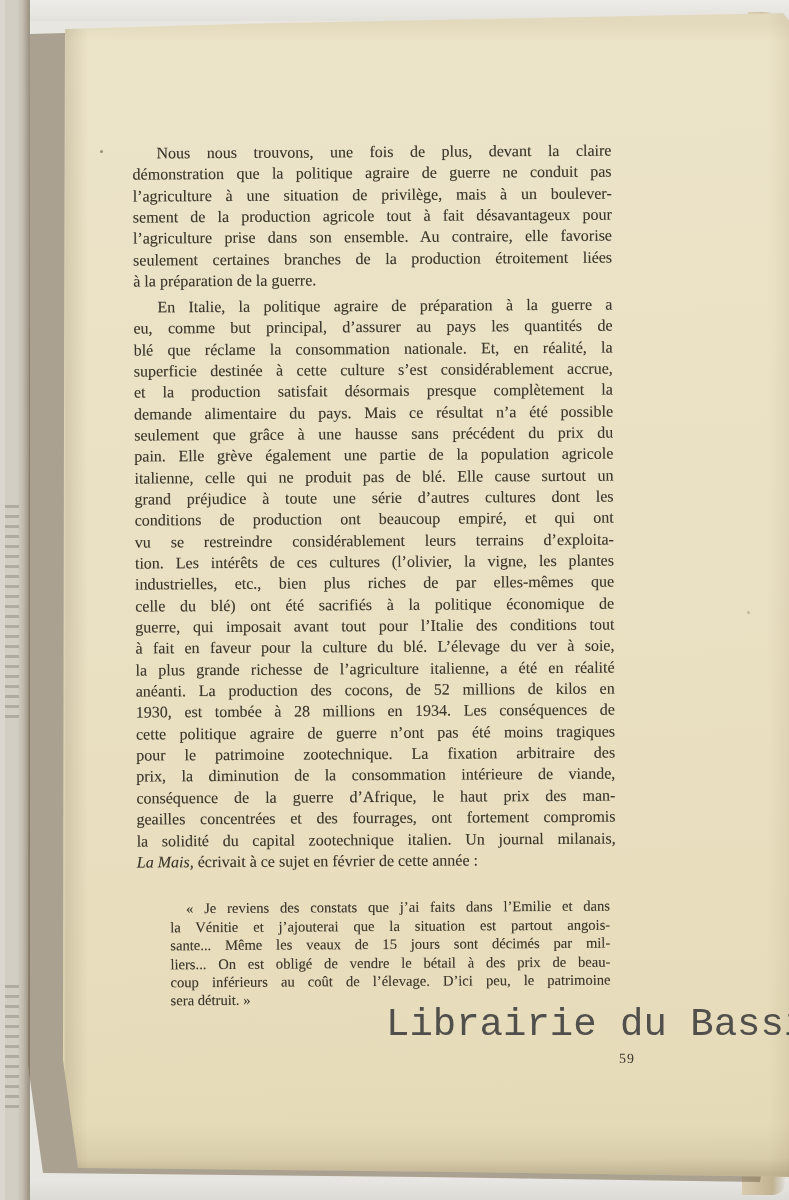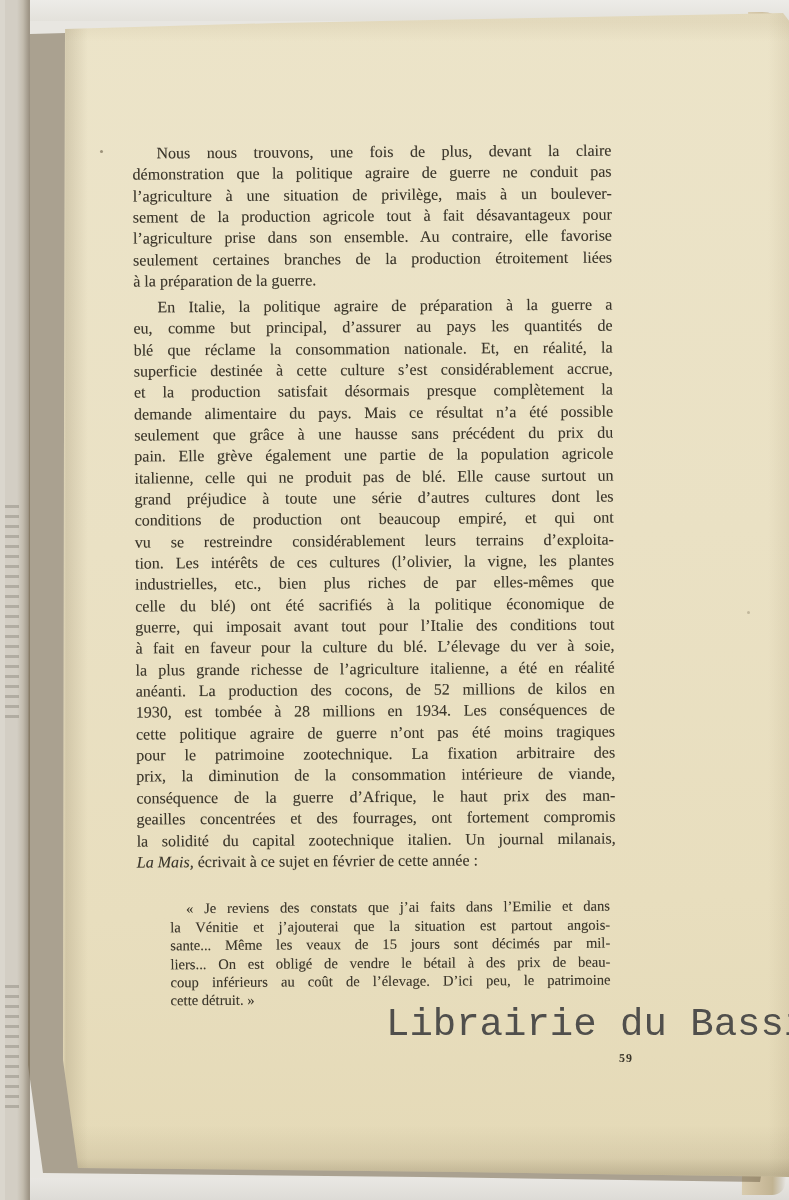--- a/index.html
+++ b/index.html
@@ -68,23 +68,22 @@
   .para .textline:last-child,
   .quote .textline:last-child { text-align-last:left; }
   .para.p2 { margin-top:4.5px; }
   .quote {
     margin-top:27px; margin-left:33px; width:440px;
     font-size:14.6px; line-height:18.45px;
   }
   .quote .textline:first-child { text-indent:16px; }
   .pagenum {
     position:absolute; left:581px; top:1051px;
-    color:#3b362b; font-size:12px; letter-spacing:1px;
+    color:#3b362b; font-size:14px; letter-spacing:1px;
     transform:rotate(-.35deg);
-    font-weight:bold;
   }
   
   .watermark {
     position:absolute; left:386px; top:1002px; height:46px; line-height:46px;
     font-family:Liberation Mono, monospace;
     font-size:39px; color:#404040; opacity:.9; white-space:nowrap;
     z-index:6;
   }
 </style>
 </head>
@@ -143,20 +142,20 @@
         <div class="textline"><span>geailles concentrées et des fourrages, ont fortement compromis</span></div>
         <div class="textline"><span>la solidité du capital zootechnique italien. Un journal milanais,</span></div>
         <div class="textline"><i>La Mais,</i><span> écrivait à ce sujet en février de cette année :</span></div>
       </div>
     <div class="quote">
         <div class="textline"><span>« Je reviens des constats que j’ai faits dans l’Emilie et dans</span></div>
         <div class="textline"><span>la Vénitie et j’ajouterai que la situation est partout angois-</span></div>
         <div class="textline"><span>sante... Même les veaux de 15 jours sont décimés par mil-</span></div>
         <div class="textline"><span>liers... On est obligé de vendre le bétail à des prix de beau-</span></div>
         <div class="textline"><span>coup inférieurs au coût de l’élevage. D’ici peu, le patrimoine</span></div>
-        <div class="textline"><span>cette détruit. »</span></div>
+        <div class="textline"><span>sera détruit. »</span></div>
       </div>
   </div>
 
   <div class="pagenum">59</div>
 </div>
 
 <div class="watermark">Librairie du Bassin</div>
 
 </body></html>

